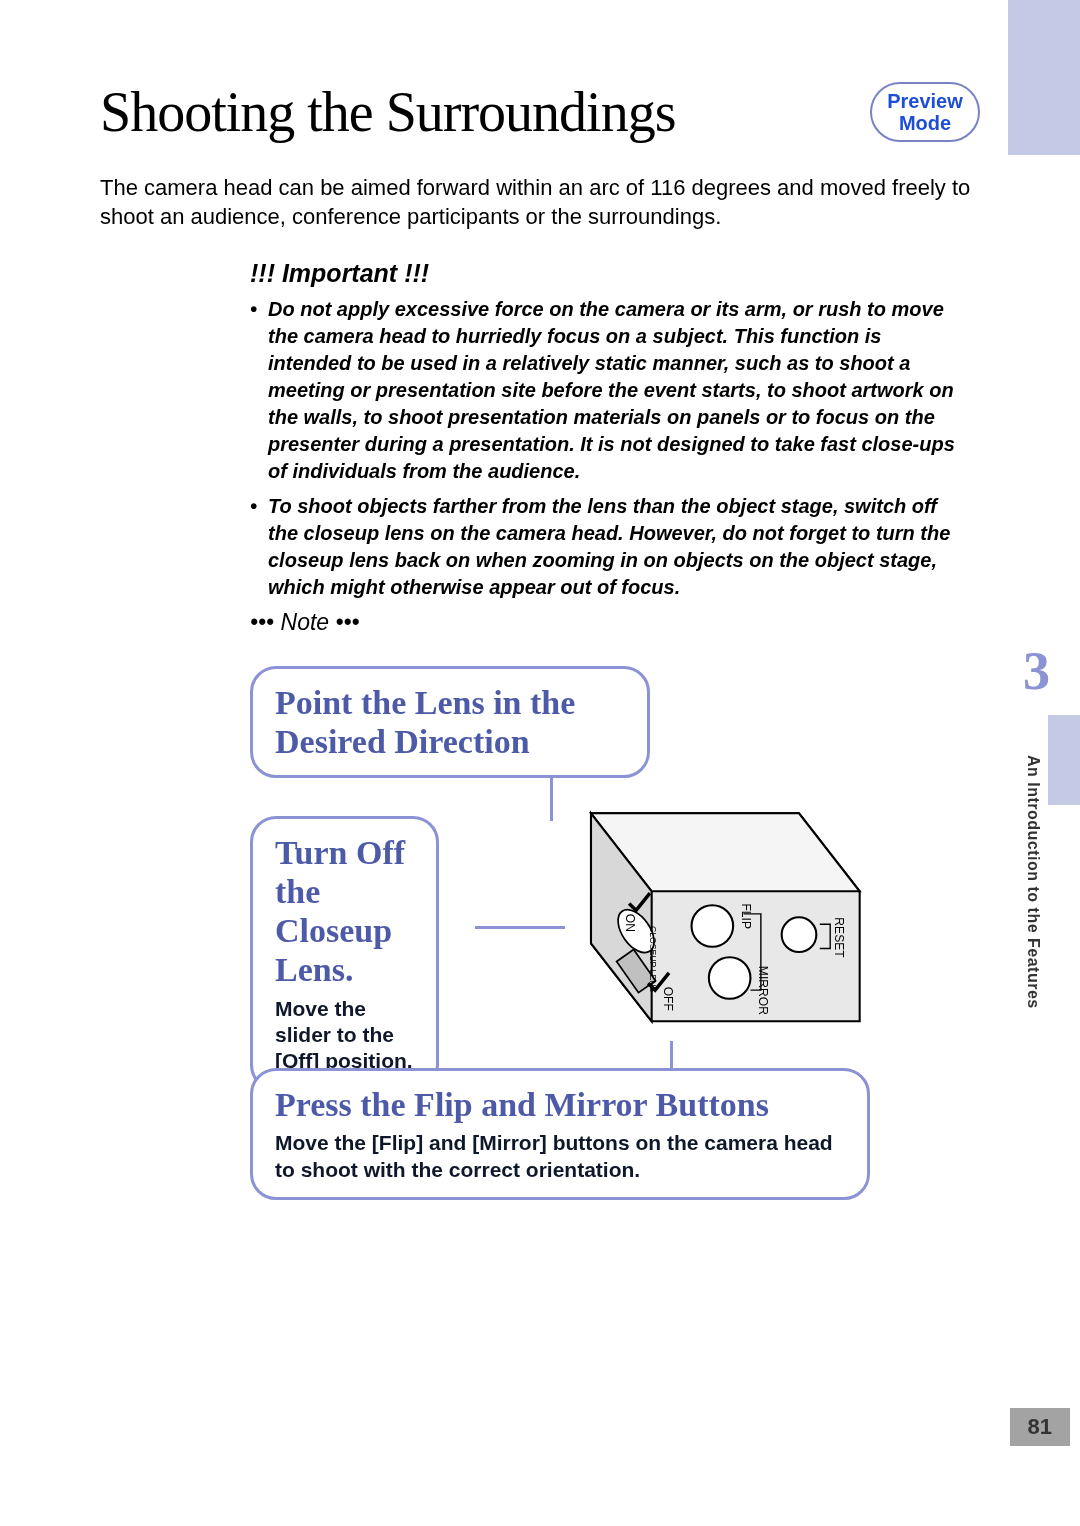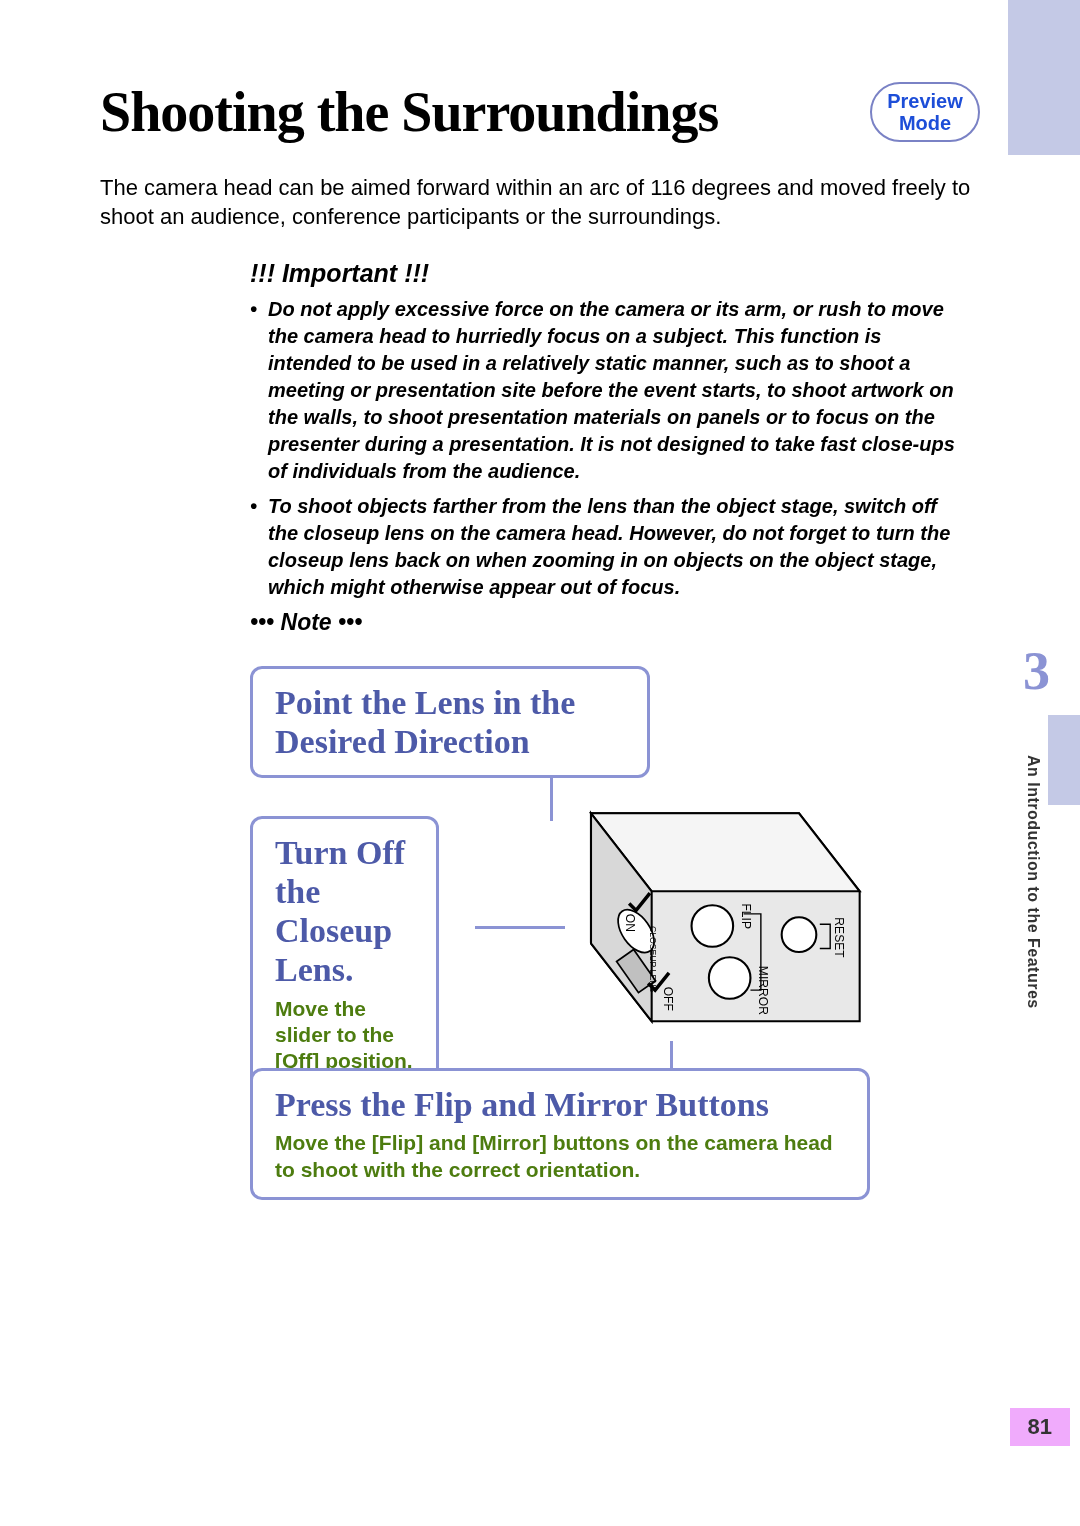--- a/index.html
+++ b/index.html
@@ -23,21 +23,21 @@
     padding: 80px 100px 0 100px;
   }
   .header-row {
     display: flex;
     align-items: center;
     justify-content: space-between;
     margin-bottom: 30px;
   }
   .title {
     font-size: 56px;
-    font-weight: bold;
+    font-weight: normal;
     font-family: Georgia, serif;
     letter-spacing: -1px;
   }
   .mode-badge {
     width: 110px;
     height: 60px;
     border: 2px solid #7a82c5;
     border-radius: 30px;
     display: flex;
     align-items: center;
@@ -83,21 +83,20 @@
   .important-list li::before {
     content: "•";
     position: absolute;
     left: 0;
     top: 0;
   }
   .note-block {
     margin-left: 150px;
     margin-right: 20px;
     margin-bottom: 30px;
-    font-weight: bold;
   }
   .note-heading {
     font-size: 23px;
     font-style: italic;
     font-family: Arial, sans-serif;
     margin-bottom: 6px;
   }
   .note-list {
     list-style: none;
     font-family: Arial, sans-serif;
@@ -115,36 +114,36 @@
     left: 0;
     top: 0;
   }
   .diagram-area {
     position: relative;
     margin-left: 150px;
     height: 580px;
   }
   .step-box {
     border: 3px solid #8b93d4;
-    border-radius: 12px;
+    border-radius: 26px;
     background: #ffffff;
     padding: 14px 22px;
     position: absolute;
   }
   .step-title {
     font-family: Georgia, serif;
     font-weight: bold;
     color: #4d5aa8;
     font-size: 34px;
     line-height: 1.15;
   }
   .step-sub {
     font-family: Arial, sans-serif;
     font-weight: bold;
-    color: #4d7c0f;
+    color: #0f172a;
     font-size: 21px;
     line-height: 1.25;
     margin-top: 6px;
   }
   .box1 { top: 0; left: 0; width: 400px; }
   .box2 { top: 150px; left: 0; width: 189px; }
   .box3 { top: 402px; left: 0; width: 620px; }
   .connector {
     position: absolute;
     background: #8b93d4;
@@ -181,21 +180,21 @@
     font-family: Arial, sans-serif;
     font-weight: bold;
     font-size: 16px;
     color: #333;
     letter-spacing: 0.5px;
   }
   .page-number-box {
     position: absolute;
     right: 10px;
     bottom: 80px;
-    background: #f0abfc;
+    background: #a3a3a3;
     padding: 6px 18px;
     font-family: Arial, sans-serif;
     font-weight: bold;
     font-size: 22px;
     color: #333;
   }
   
   .dev-label {
     font-family: Arial, sans-serif;
     font-size: 7px;

